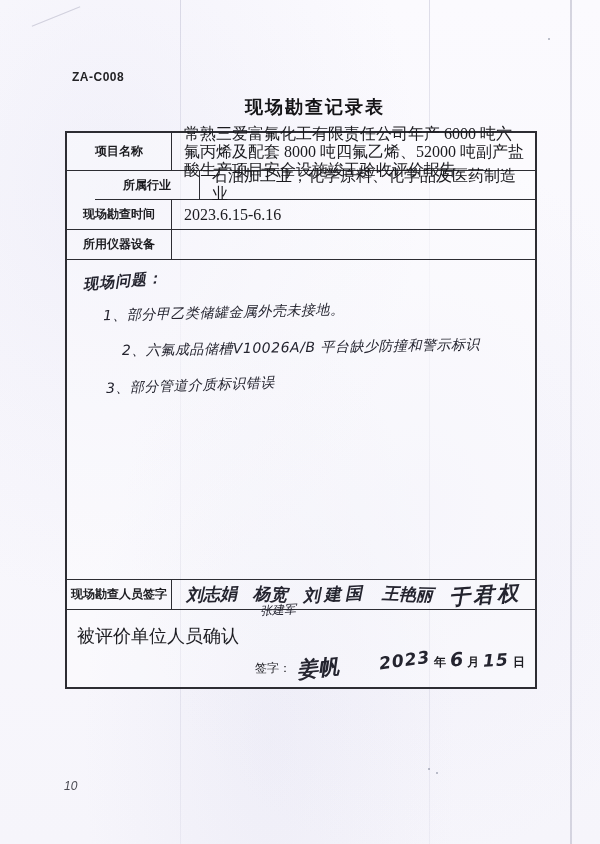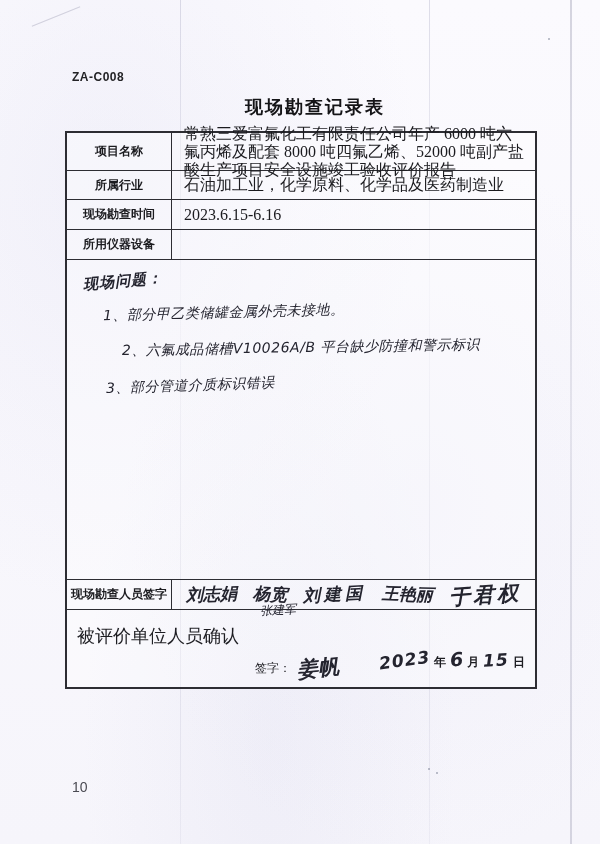--- a/index.html
+++ b/index.html
@@ -50,21 +50,21 @@
     width:105px; flex:0 0 105px; border-right:1px solid #2d2d33; box-sizing:border-box;
     display:flex; align-items:center; justify-content:center; text-align:left;
     font-family:"Liberation Sans", sans-serif; font-weight:bold; font-size:12px; color:#1b1b1f;
     padding:2px 3px;
   }
   .value-cell {
     flex:1 1 auto; display:flex; align-items:center;
     padding:3px 8px 3px 12px; font-size:16px; line-height:18px; color:#1b1b1f;
     box-sizing:border-box;
   }
-  .h36 { height:38px; } .h29 { height:29px; } .h30 { height:30px; }
+  .h36 { height:38px; } .h29 { height:29px;margin-left:28px; } .h30 { height:30px; }
 
   .notes-cell { position:relative; height:320px; border-bottom:1px solid #2d2d33; box-sizing:border-box; }
   .hand { font-family:"DejaVu Sans", sans-serif; font-style:italic; color:#24242f; }
   .notes-heading { position:absolute; left:16px; top:12px; font-size:15px; font-weight:bold; transform:rotate(-5deg); letter-spacing:1px; }
   .note-item { position:absolute; font-size:14px; letter-spacing:0.5px; white-space:nowrap; }
   .note-i0 { left:36px; top:44px; transform:rotate(-1.5deg); }
   .note-i1 { left:55px; top:79px; transform:rotate(-1deg); }
   .note-i2 { left:39px; top:117px; transform:rotate(-2deg); }
 
   .sig-row { height:30px; overflow:visible; }
@@ -85,22 +85,22 @@
   .sign-line { position:absolute; left:188px; top:44px; display:flex; align-items:flex-start; }
   .sign-label { font-family:"Liberation Sans", sans-serif; font-weight:normal; font-size:12px; padding-top:6px; }
   .confirm-signature { font-size:21px; font-weight:bold; transform:rotate(-6deg); margin-left:6px; }
   .date-line { position:absolute; right:6px; top:38px; display:flex; align-items:baseline; }
   .date-hand { font-size:17px; font-weight:bold; }
   .dl-year { transform:rotate(-8deg); letter-spacing:1px; }
   .dl-month { transform:rotate(-4deg); font-size:19px; }
   .dl-day { transform:rotate(-3deg); font-size:17px; letter-spacing:1px; }
   .date-unit { font-family:"Liberation Sans", sans-serif; font-weight:bold; font-size:12px; margin:0 4px; }
 
-  .page-number { position:absolute; left:72px; top:779px;
-    font-family:"Liberation Sans", sans-serif; font-size:14px; color:#4a4a52; }
+  .page-number { position:absolute; left:64px; top:779px;
+    font-family:"Liberation Sans", sans-serif; font-size:12px; color:#4a4a52;font-style:italic; }
 </style>
 </head>
 <body>
 
 <div class="paper">
 
   <div class="crease c1"></div>
   <div class="crease c2"></div>
   <div class="edge-shadow"></div>
   <div class="diag-crease"></div>

